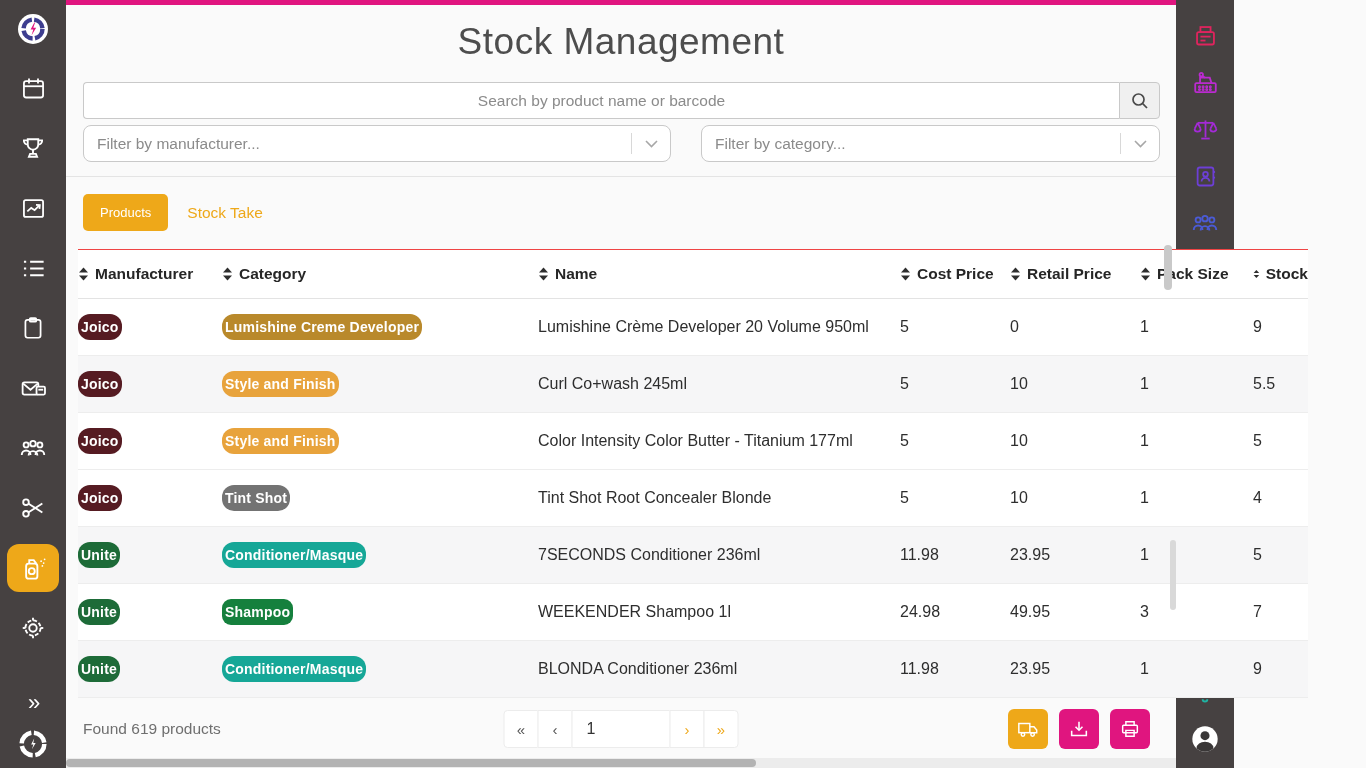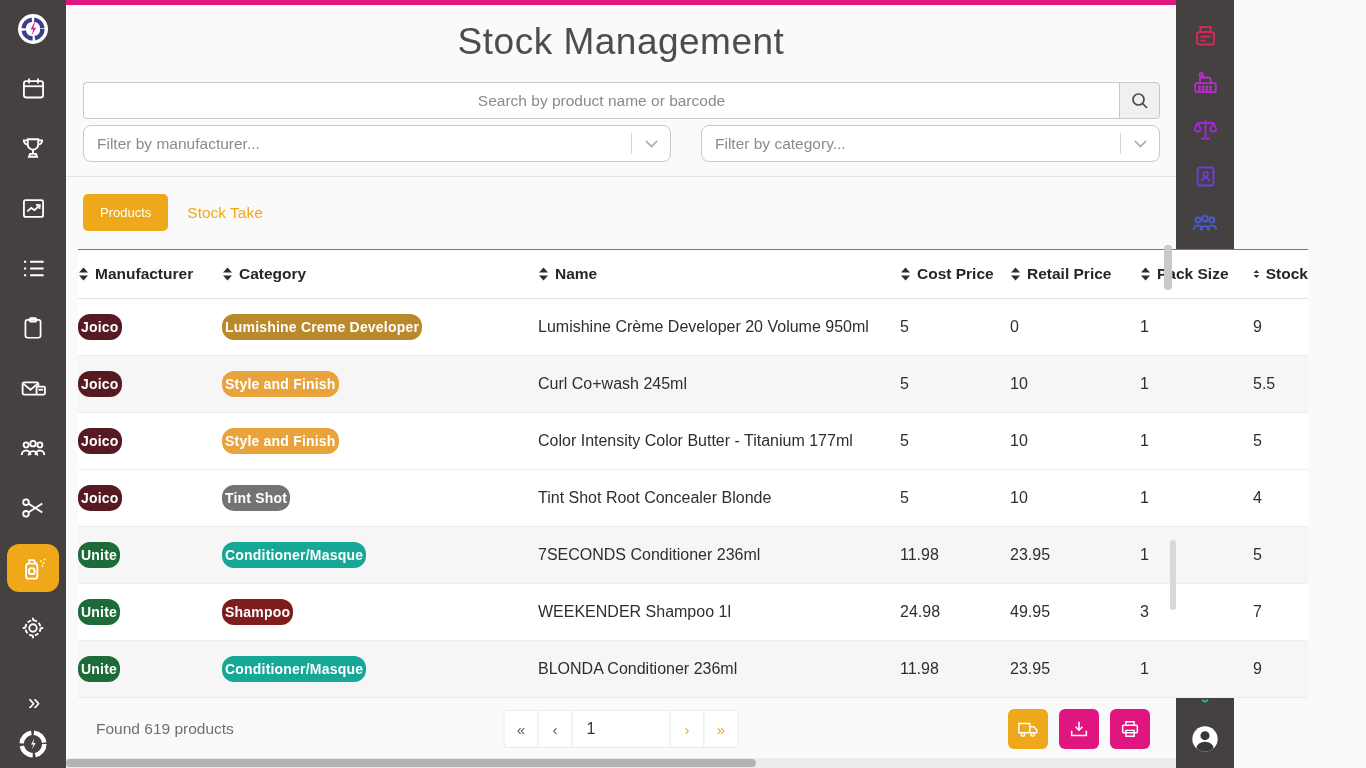--- a/index.html
+++ b/index.html
@@ -56,21 +56,21 @@
   th { height:49px; text-align:left; font-size:15.5px; color:#262626; white-space:nowrap; overflow:hidden; }
   .th-inner { display:flex; align-items:center; gap:6px; }
   tbody tr { background:#fff; border-bottom:1px solid #ededed; }
   tbody tr:nth-child(2), tbody tr:nth-child(5), tbody tr:nth-child(7) { background:#f6f6f7; }
   td { height:57px; font-size:16px; color:#2e2e2e; white-space:nowrap; overflow:hidden; }
   .badge { display:inline-block; color:#fff; font-weight:bold; font-size:14px; padding:5px 3px; border-radius:12px; letter-spacing:.2px; }
   .vscroll { position:absolute; right:4px; top:-4px; width:8px; height:45px; background:#c9c9c9; border-radius:4px; }
   .pagescroll { position:absolute; right:0px; top:291px; width:6px; height:70px; background:#d9d9d9; border-radius:3px; }
 
   
-  .foot { flex:1; display:flex; align-items:center; padding:0 26px 8px 30px; position:relative;justify-content:center; }
+  .foot { flex:1; display:flex; align-items:center; padding:0 26px 8px 17px; position:relative;justify-content:center; }
   .found { color:#6f6f6f; font-size:15.5px; }
   .pager { position:absolute; left:50%; transform:translateX(-50%); display:flex; }
   .pg { height:38px; background:#fff; border:1px solid #ececec; display:flex; align-items:center; justify-content:center; font-size:15px; color:#555; cursor:pointer; margin-left:-1px; }
   .pg.sym { width:35px; }
   .pg.first { border-radius:4px 0 0 4px; margin-left:0; }
   .pg.last { border-radius:0 4px 4px 0; }
   .pg.orange { color:#eea819; }
   .pg-input { width:99px; height:38px; border:1px solid #ececec; margin-left:-1px; font-size:16px; font-family:inherit; color:#333; padding-left:14px; outline:none; }
   .actions { margin-left:auto; display:flex; gap:11px; }
   .abtn { width:40px; height:40px; border:none; border-radius:6px; display:flex; align-items:center; justify-content:center; cursor:pointer; }
@@ -353,21 +353,21 @@
           <td><span class="badge" style="background-color: rgb(29, 107, 56);">Unite</span></td>
           <td><span class="badge" style="background-color: rgb(22, 167, 151);">Conditioner/Masque</span></td>
           <td>7SECONDS Conditioner 236ml</td>
           <td>11.98</td>
           <td>23.95</td>
           <td>1</td>
           <td>5</td>
         </tr>
         <tr>
           <td><span class="badge" style="background-color: rgb(29, 107, 56);">Unite</span></td>
-          <td><span class="badge" style="background-color: #7f1d1d;">Shampoo</span></td>
+          <td><span class="badge" style="background-color: #15803d; border-radius: 9px;">Shampoo</span></td>
           <td>WEEKENDER Shampoo 1l</td>
           <td>24.98</td>
           <td>49.95</td>
           <td>3</td>
           <td>7</td>
         </tr>
         <tr>
           <td><span class="badge" style="background-color: rgb(29, 107, 56);">Unite</span></td>
           <td><span class="badge" style="background-color: rgb(22, 167, 151);">Conditioner/Masque</span></td>
           <td>BLONDA Conditioner 236ml</td>

